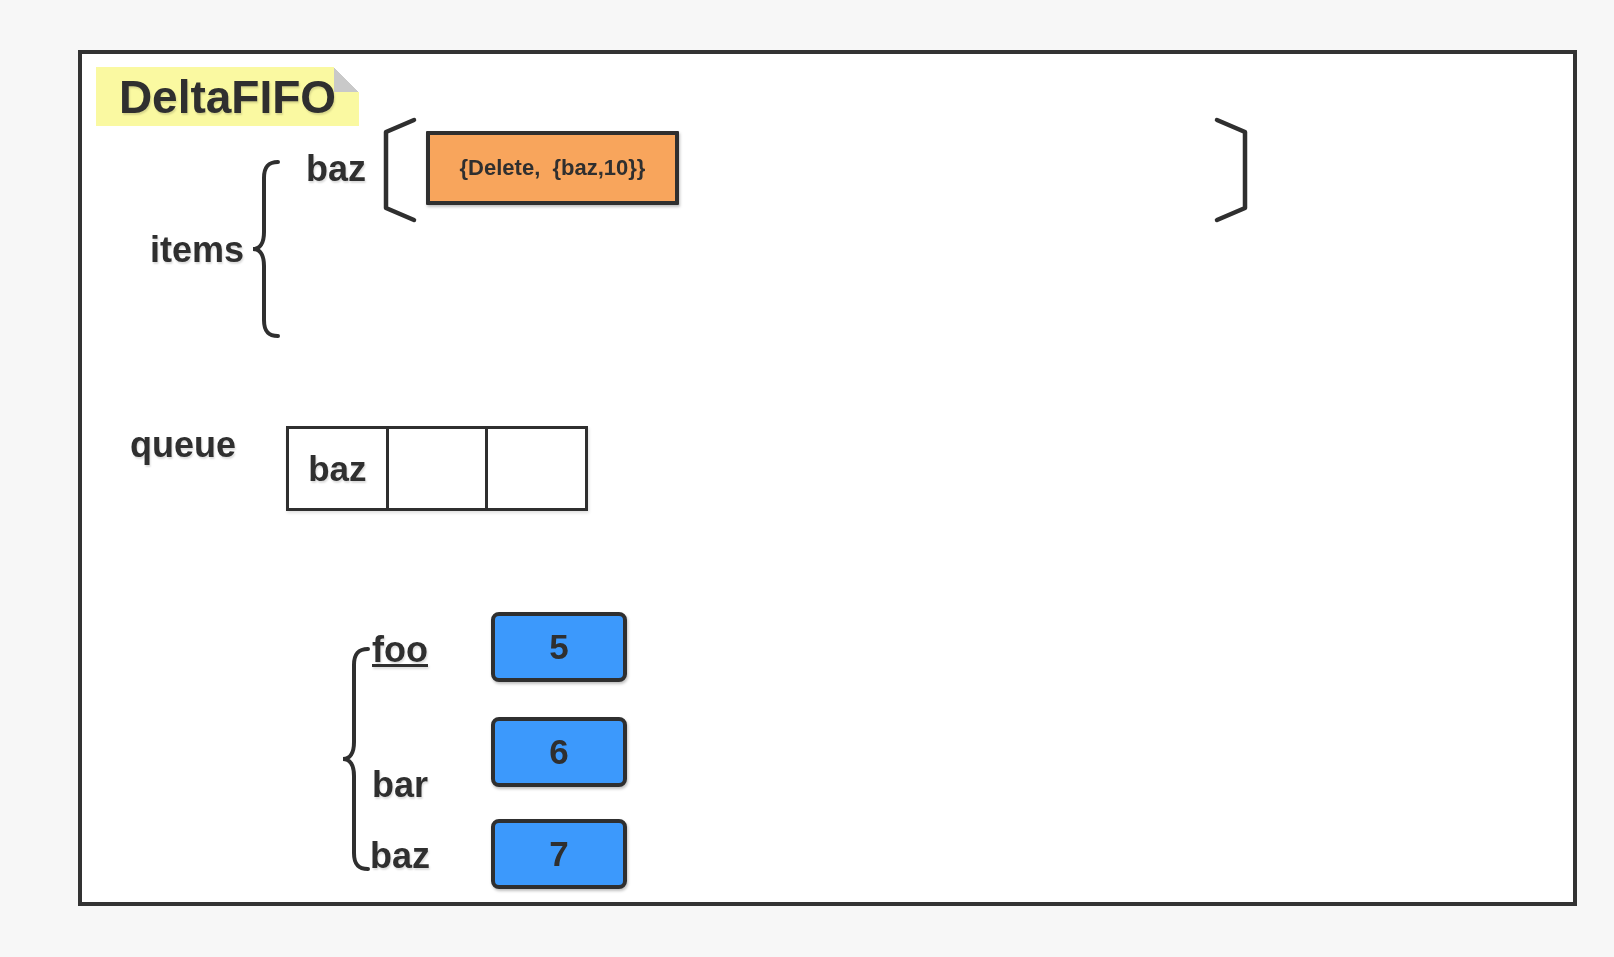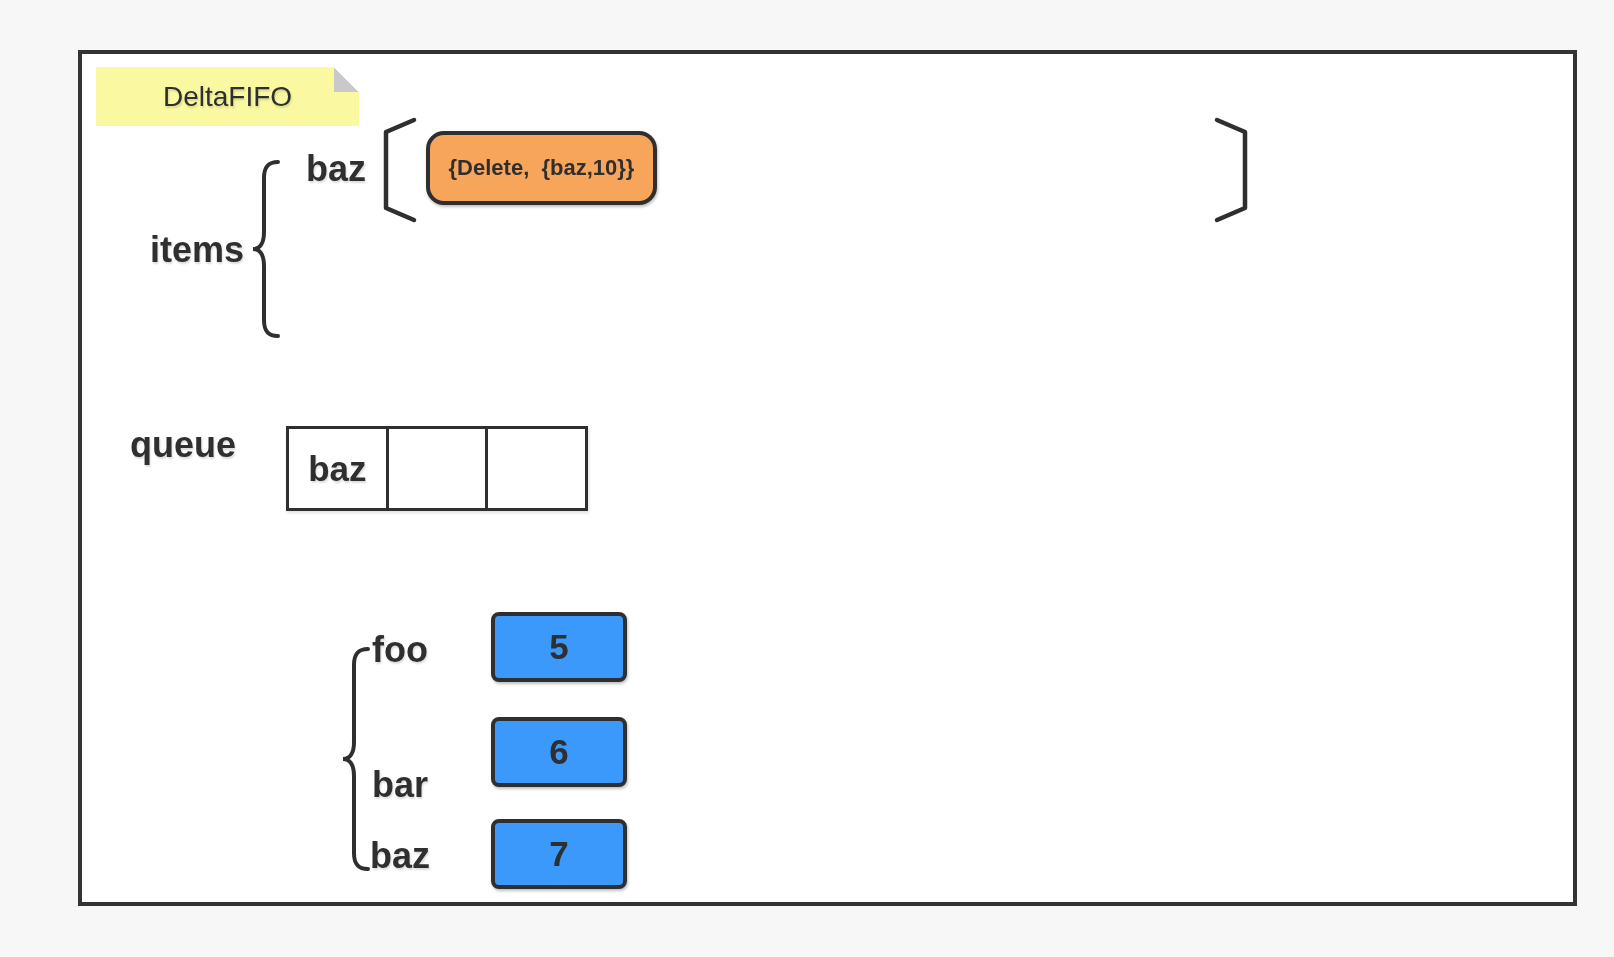--- a/index.html
+++ b/index.html
@@ -39,30 +39,30 @@
     left: 14px; top: 13px; width: 263px; height: 59px;
     background: var(--note-yellow);
   }
   .note-fold {
     position: absolute; top: 0; right: 0; width: 25px; height: 25px;
     background: linear-gradient(to bottom left, #ffffff 50%, var(--note-fold) 50.5%);
   }
   .note-title {
     width: 100%; height: 100%;
     display: flex; align-items: center; justify-content: center;
-    font-weight: normal; font-size: 28px;
+    font-weight: bold; font-size: 46px;
     text-shadow: 1px 2px 2px rgba(0,0,0,0.14);
   }
 
   
   .delta-box {
-    left: 344px; top: 77px; width: 231px; height: 74px;
+    left: 344px; top: 77px; width: 253px; height: 74px;
     background: var(--delta-orange);
     border: 4px solid var(--ink);
-    border-radius: 18px;
+    border-radius: 1px;
     display: flex; align-items: center; justify-content: center;
     font-weight: bold; font-size: 22px;
     box-shadow: 1px 2px 3px rgba(0,0,0,0.25);
     white-space: pre;
   }
 
   
   .queue-row {
     left: 204px; top: 372px; width: 302px; height: 85px;
     display: flex;
@@ -133,21 +133,21 @@
     <div class="queue-cell"></div>
   </div>
 
 
   <div class="abs" style="left:256px; top:592px;">
     <svg width="34" height="226" viewBox="0 0 34 226">
       <path d="M30 3 C20 3 16 8 16 19 L16 96 C16 107 12 113 5 113 C12 113 16 119 16 130 L16 207 C16 218 20 223 30 223" fill="none" stroke="#2F2F2F" stroke-width="4" stroke-linecap="round"></path>
     </svg>
   </div>
 
-  <div class="abs label" style="left:280px; top:577px; width:76px; height:38px;">foo</div>
+  <div class="abs label" style="left:280px; top:577px; width:76px; height:38px;text-decoration:underline;">foo</div>
   <div class="abs value-box" style="left:409px; top:558px;">5</div>
 
   <div class="abs label" style="left:280px; top:712px; width:76px; height:38px;">bar</div>
   <div class="abs value-box" style="left:409px; top:663px;">6</div>
 
   <div class="abs label" style="left:280px; top:783px; width:76px; height:38px;">baz</div>
   <div class="abs value-box" style="left:409px; top:765px;">7</div>
 
 </div>
 

